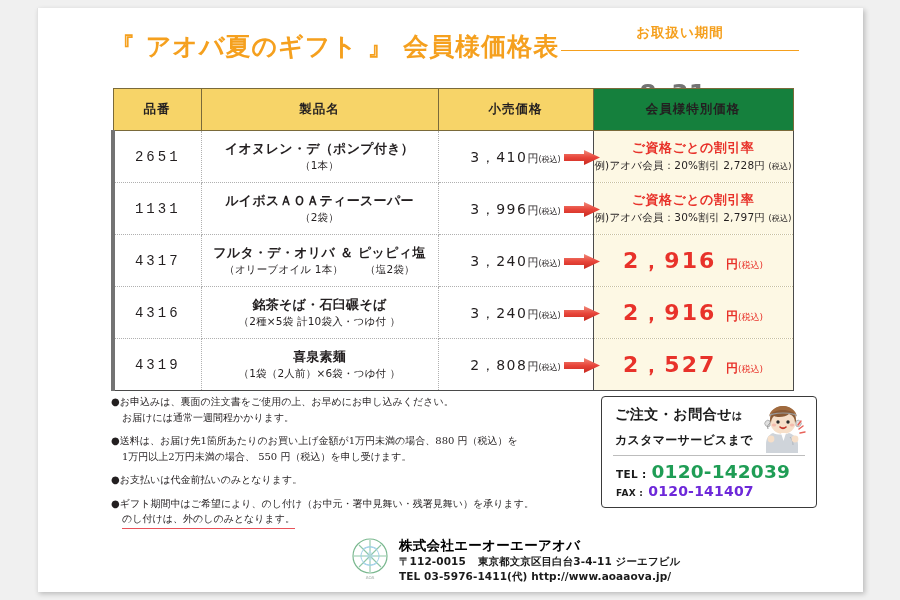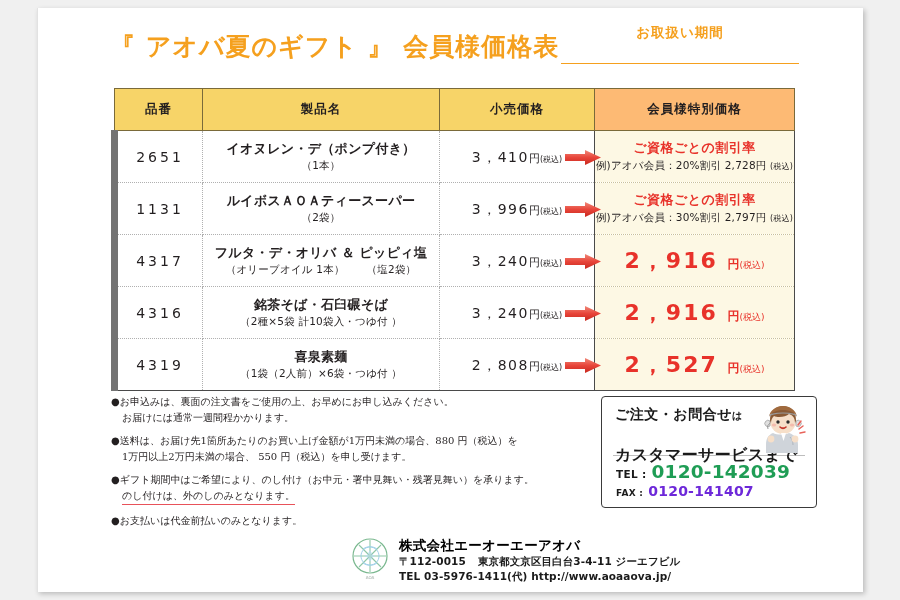--- a/index.html
+++ b/index.html
@@ -41,21 +41,21 @@
     position: absolute;
     right: 58px; top: 0px;
     width: 250px;
     text-align: center;
   }
   .period-label {
     font-size: 13.5px;
     font-weight: bold;
     color: #f5a01e;
     letter-spacing: 1px;
-    padding-bottom: 20px;
+    padding-bottom: 7px;
   }
   .period-rule {
     height: 1px;
     background: #f5a01e;
     margin: 1px 6px 5px 6px;
   }
   .period-date {
     font-size: 14px;
     font-weight: bold;
     color: #737373;
@@ -79,32 +79,32 @@
   .price-table th {
     background: #f7d468;
     border: 1px solid #7a6a3a;
     border-bottom: 1px solid #7a6a3a;
     height: 42px;
     font-size: 12.5px;
     font-weight: bold;
     color: #231f20;
     letter-spacing: 1px;
   }
-  .price-table th.col-member { background: #fdba74; }
+  .price-table th.col-member { background: #15803d; }
   .price-table td {
     border-left: 1px dotted #b0b0b0;
     border-right: 1px dotted #b0b0b0;
     border-top: 1px dotted #b0b0b0;
     border-bottom: 1px dotted #b0b0b0;
     height: 52px;
     vertical-align: middle;
     text-align: center;
     color: #231f20;
   }
-  .price-table tr td:first-child { border-left: 7px solid #737373; }
+  .price-table tr td:first-child { border-left: 4px solid #737373; font-family: Liberation Mono, monospace; }
   .price-table tr:last-child td { border-bottom: 1px solid #4a4a4a; }
   .price-table td.col-member {
     background: #fdf8e4;
     border-left: 1px solid #4a4a4a;
     border-right: 1px solid #4a4a4a;
     border-top: 1px dotted #c9c09a;
     border-bottom: 1px dotted #c9c09a;
     position: relative;
   }
   .price-table tr:first-child td { border-top: 1px solid #4a4a4a; }
@@ -211,25 +211,25 @@
   }
   .contact-l1 {
     font-size: 14px;
     font-weight: bold;
     color: #1a1a1a;
     letter-spacing: 0.5px;
     white-space: nowrap;
   }
   .contact-l1 .ha { font-size: 10px; font-weight: bold; }
   .contact-l2 {
-    font-size: 16px;
+    font-size: 12px;
     font-weight: bold;
     color: #1a1a1a;
     letter-spacing: 0.3px;
-    margin-top: 21px;
+    margin-top: 8px;
     white-space: nowrap;
   }
   .op-illus {
     position: absolute;
     right: 7px; top: 4px;
     width: 52px; height: 52px;
   }
   .contact-rule {
     height: 1px;
     background: #bdbdbd;
@@ -423,22 +423,22 @@
             </svg>
             <div class="memprice">2，527 <span class="yen">円</span><span class="tax">(税込)</span></div>
           </td>
         </tr>
       </tbody>
   </table>
 
   <div class="notes">
       <div class="note"><span>●お申込みは、裏面の注文書をご使用の上、お早めにお申し込みください。</span><span class="l2"><span>お届けには通常一週間程かかります。</span></span></div>
       <div class="note"><span>●送料は、お届け先1箇所あたりのお買い上げ金額が1万円未満の場合、880 円（税込）を</span><span class="l2"><span>1万円以上2万円未満の場合、 550 円（税込）を申し受けます。</span></span></div>
+      <div class="note"><span>●お支払いは代金前払いのみとなります。</span></div>
       <div class="note"><span>●ギフト期間中はご希望により、のし付け（お中元・署中見舞い・残署見舞い）を承ります。</span><span class="l2"><span class="note-underline">のし付けは、外のしのみとなります。</span></span></div>
-      <div class="note"><span>●お支払いは代金前払いのみとなります。</span></div>
     </div>
 
   <div class="contact">
     <div class="contact-top">
       <div class="contact-l1">
         <span>ご注文・お問合せ</span><span class="ha">は</span>
       </div>
       <div class="contact-l2">カスタマーサービスまで</div>
 
       <svg class="op-illus" viewBox="0 0 52 52">

